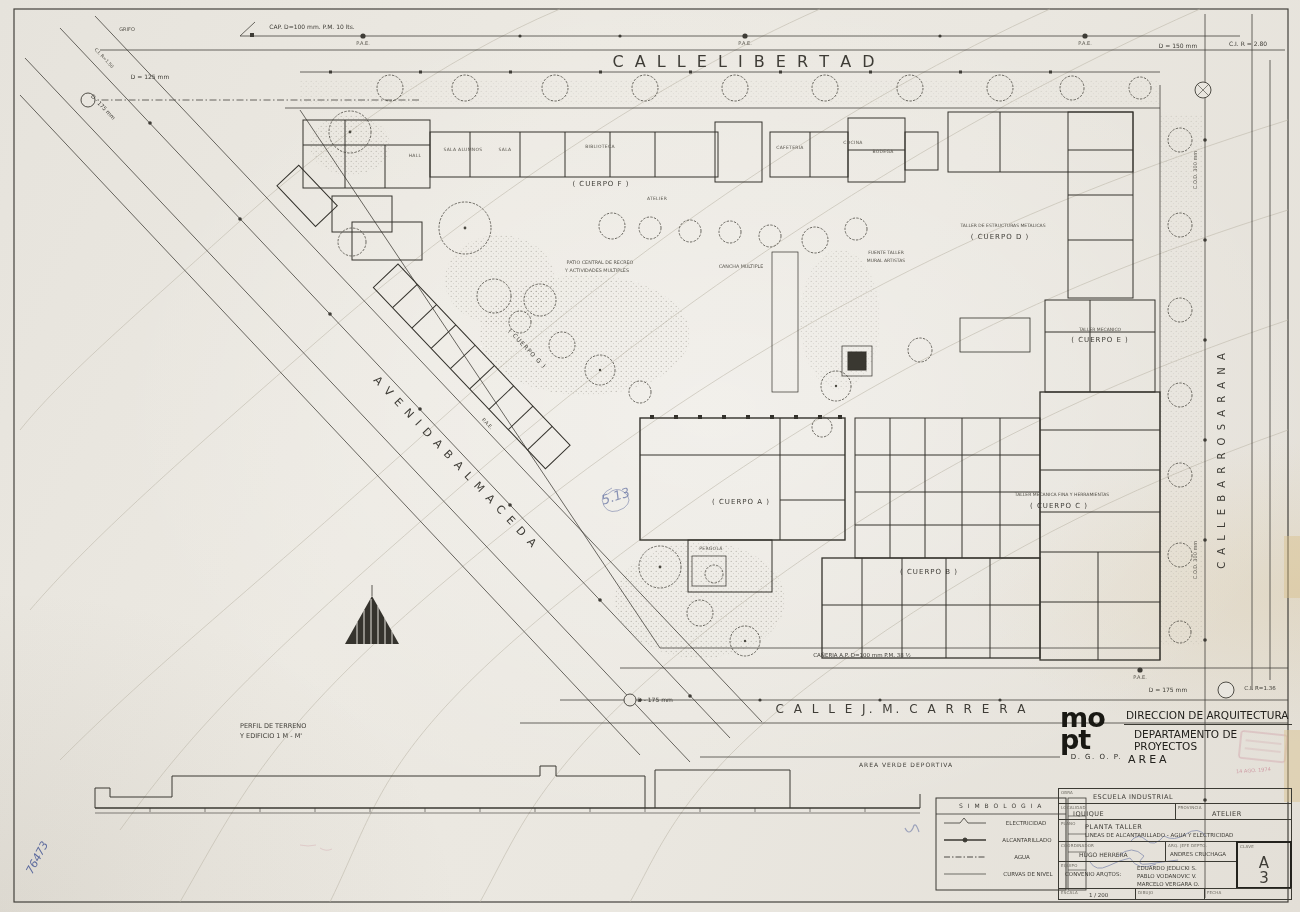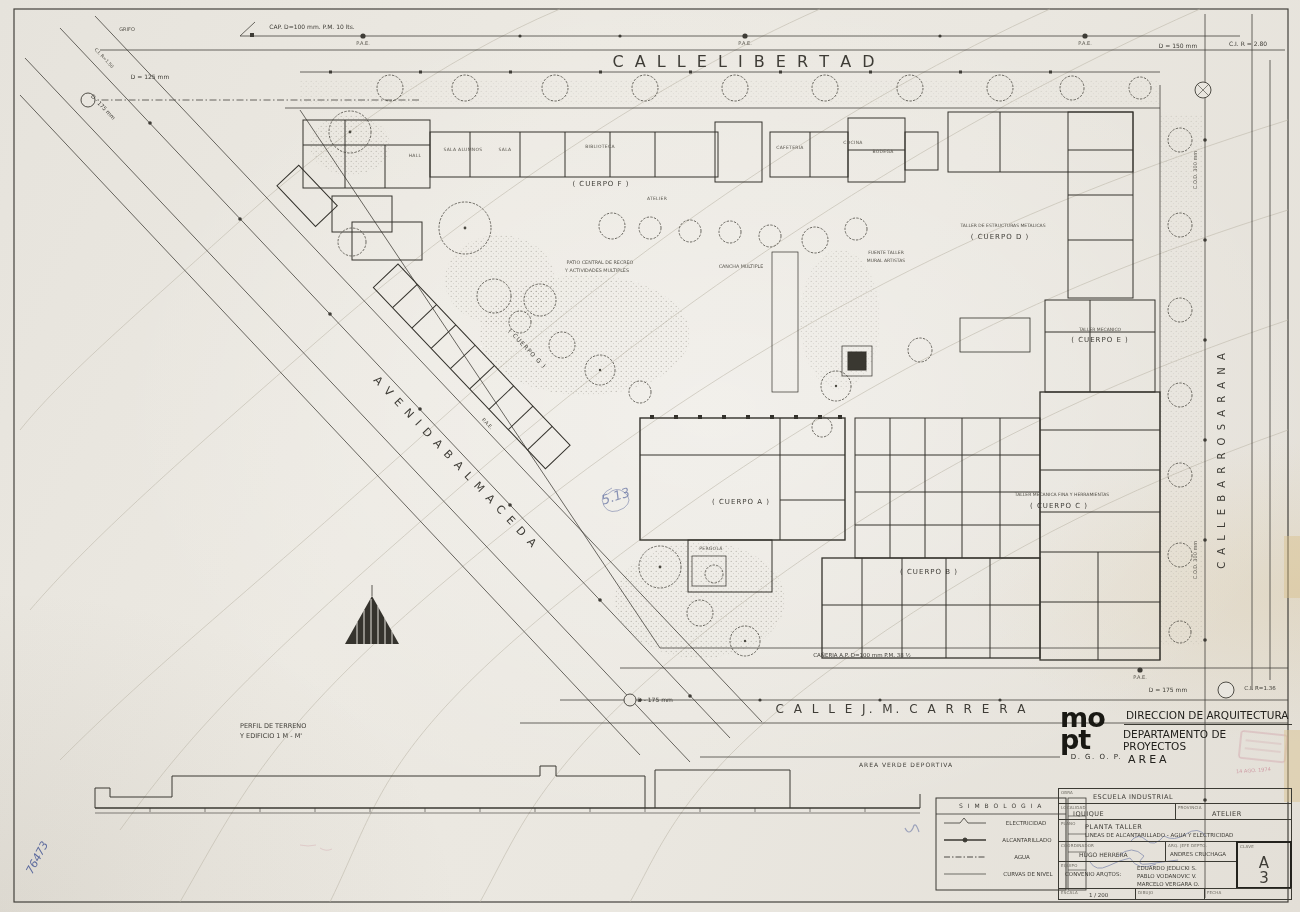--- a/index.html
+++ b/index.html
@@ -425,21 +425,21 @@
   <div class="tb">
 
     <div style="position:absolute;left:2px;top:6px;width:62px;">
       <div style="font-weight:bold;font-size:27px;line-height:.8;letter-spacing:-1px;color:#191813;">mo</div>
       <div style="font-weight:bold;font-size:27px;line-height:.8;letter-spacing:-1px;color:#191813;">pt</div>
       <div style="font-size:7px;letter-spacing:1.5px;margin-top:3px;color:#2c2b26;text-align:right;">D. G. O. P.</div>
     </div>
 
     <div style="position:absolute;left:68px;top:8px;font-size:10.5px;color:#22211d;">DIRECCION  DE  ARQUITECTURA</div>
     <div style="position:absolute;left:66px;top:23px;right:0;border-top:1px solid #3b3a33;"></div>
-    <div style="position:absolute;left:65px;top:27px;font-size:10.5px;color:#22211d;">DEPARTAMENTO  DE  PROYECTOS</div>
+    <div style="position:absolute;left:76px;top:27px;font-size:10.5px;color:#22211d;">DEPARTAMENTO  DE  PROYECTOS</div>
     <div style="position:absolute;left:70px;top:52px;font-size:11px;letter-spacing:3px;color:#22211d;">AREA</div>
     <div class="stamp" style="position:absolute;left:178px;top:66px;font-size:5px;transform:rotate(-4deg);opacity:.65;">14 AGO. 1974</div>
 
     <div class="cell" style="left:0;top:87px;width:234px;height:16px;">
       <span class="fieldlbl">OBRA</span>
       <span style="position:absolute;left:34px;top:4px;font-size:6.5px;letter-spacing:.5px;">ESCUELA    INDUSTRIAL</span>
     </div>
     <div class="cell" style="left:0;top:102px;width:118px;height:17px;">
       <span class="fieldlbl">LOCALIDAD</span>
       <span style="position:absolute;left:14px;top:6px;font-size:6.5px;letter-spacing:.5px;">IQUIQUE</span>

